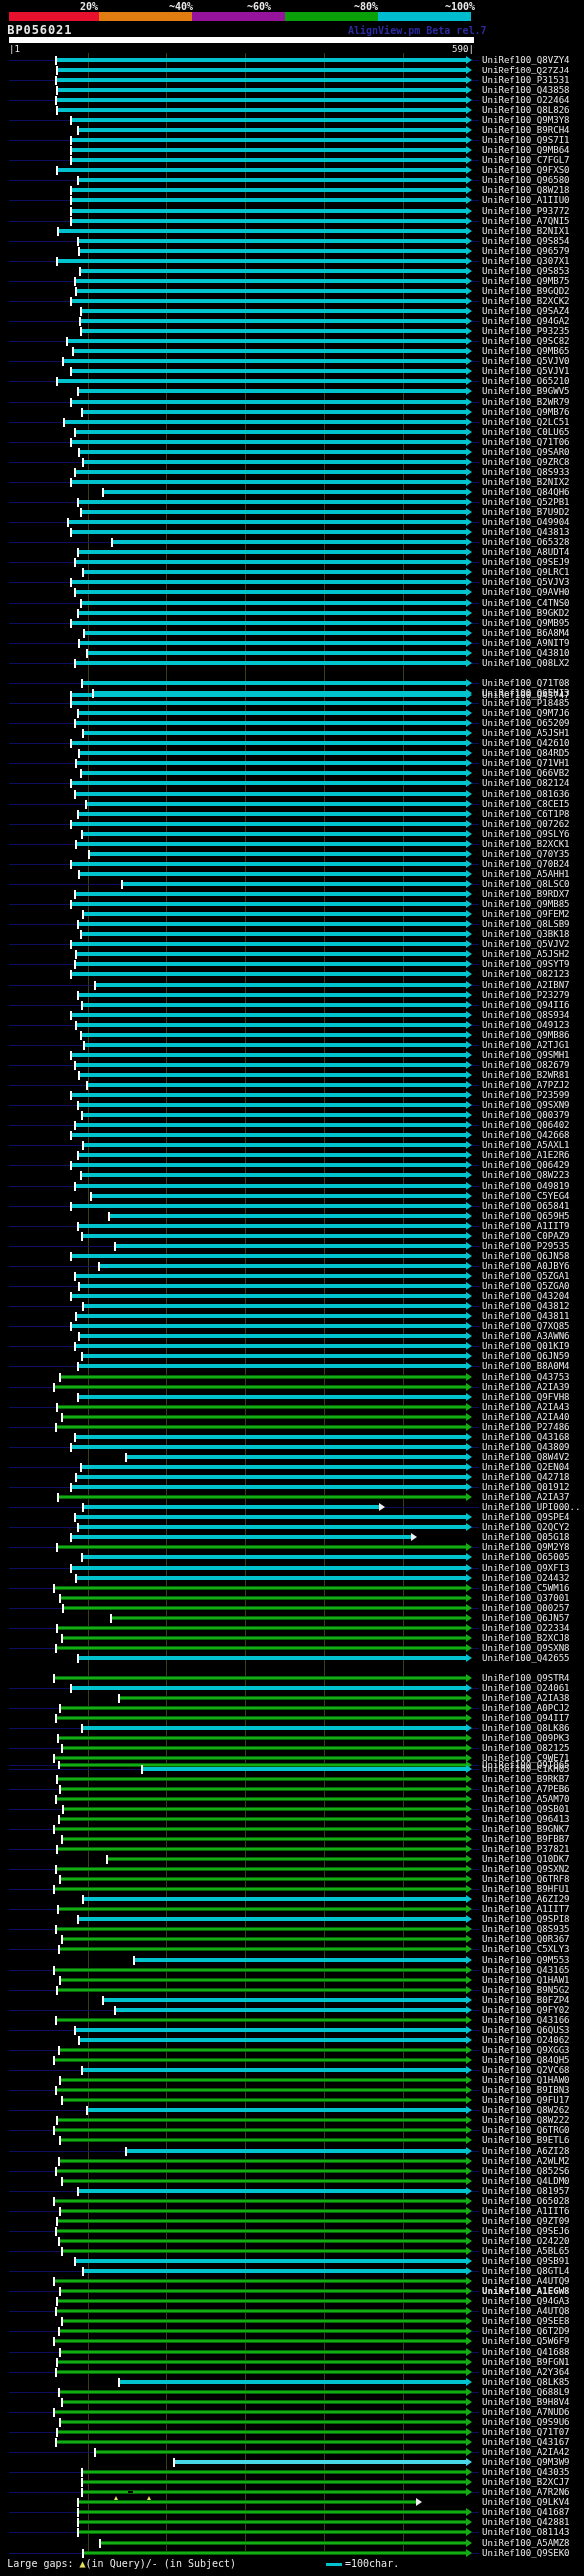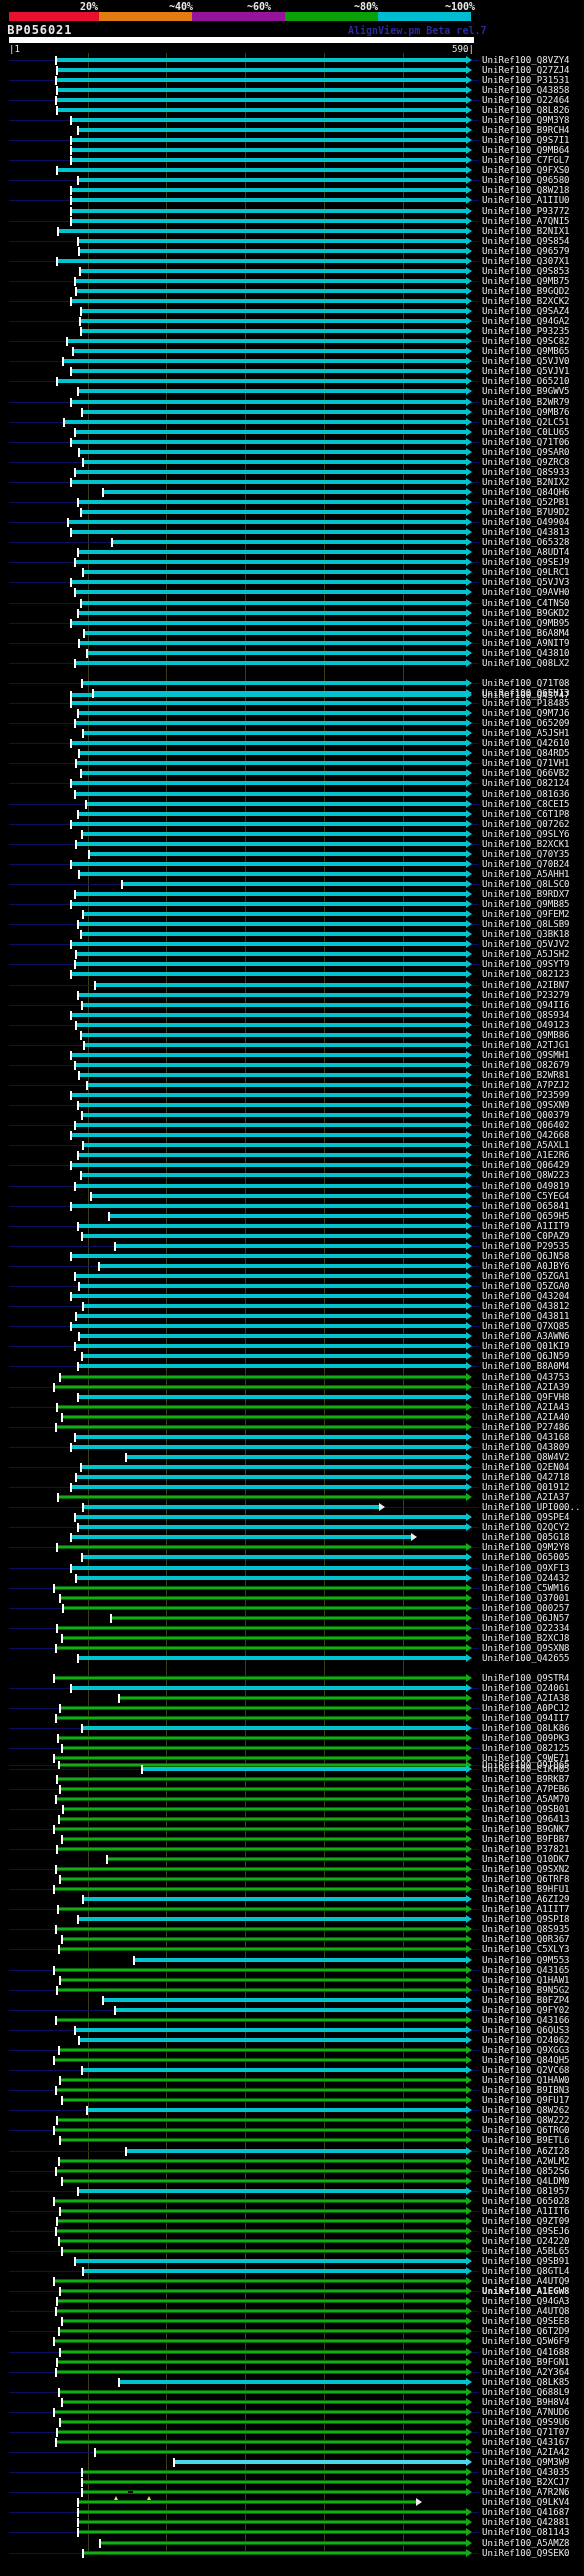--- a/index.html
+++ b/index.html
@@ -63,21 +63,21 @@
       <div class="grid" style="left: 403px;"></div>
     </div>
   <div id="rows">
       <div class="row" style="top: 56px;">
         <div class="navy"></div>
         <div class="bar" style="left: 56px; width: 410px; background: rgb(0, 195, 205);"></div>
         <div class="tick" style="left: 55px;"></div>
         <div class="arrow" style="left: 466px; border-left-color: rgb(0, 195, 205);"></div>
         <span class="lbl">UniRef100_Q8VZY4</span>
       </div>
-      <div class="row" style="top: 66px;">
+      <div class="row" style="top: 66px; font-family: Liberation Mono, monospace;">
         <div class="bar" style="left: 57px; width: 409px; background: rgb(0, 195, 205);"></div>
         <div class="tick" style="left: 56px;"></div>
         <div class="arrow" style="left: 466px; border-left-color: rgb(0, 195, 205);"></div>
         <span class="lbl">UniRef100_Q27ZJ4</span>
       </div>
       <div class="row" style="top: 76px;">
         <div class="navy"></div>
         <div class="bar" style="left: 56px; width: 410px; background: rgb(0, 195, 205);"></div>
         <div class="tick" style="left: 55px;"></div>
         <div class="arrow" style="left: 466px; border-left-color: rgb(0, 195, 205);"></div>
@@ -1680,14 +1680,19 @@
       </div>
       <div class="row" style="top: 2549px;">
         <div class="navy"></div>
         <div class="bar g" style="left: 83px; width: 383px; background: rgb(20, 172, 20);"></div>
         <div class="tick" style="left: 82px;"></div>
         <div class="arrow" style="left: 466px; border-left-color: rgb(20, 172, 20);"></div>
         <span class="lbl">UniRef100_Q9SEK0</span>
       </div>
     </div>
 
+  <div id="footer">
+    <span id="gaps-text"><span>Large gaps: </span><span class="ytri">▲</span><span>(in Query)/- (in Subject)</span></span>
+    <span id="legend-dash"></span>
+    <span id="legend-text">=100char.</span>
+  </div>
 </div>
 
 
 </body></html>

